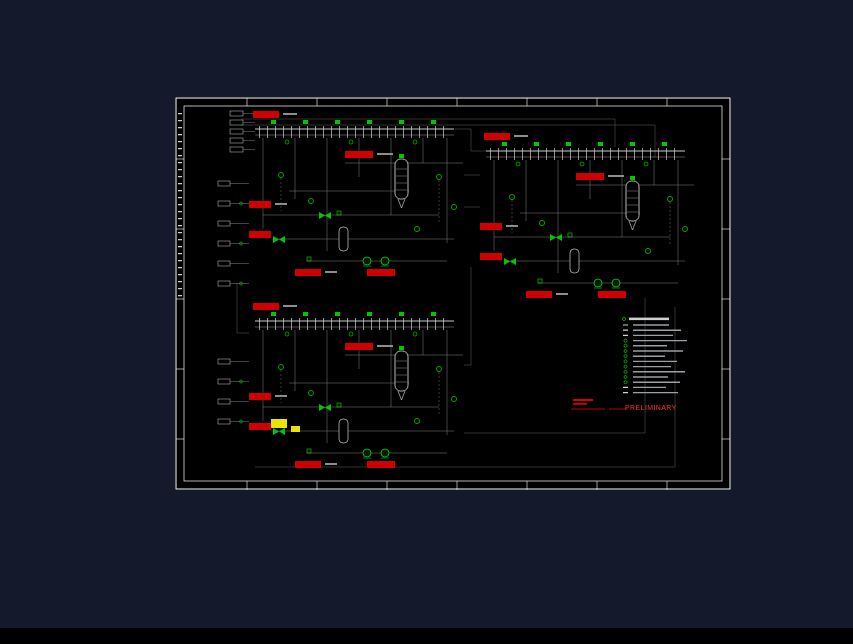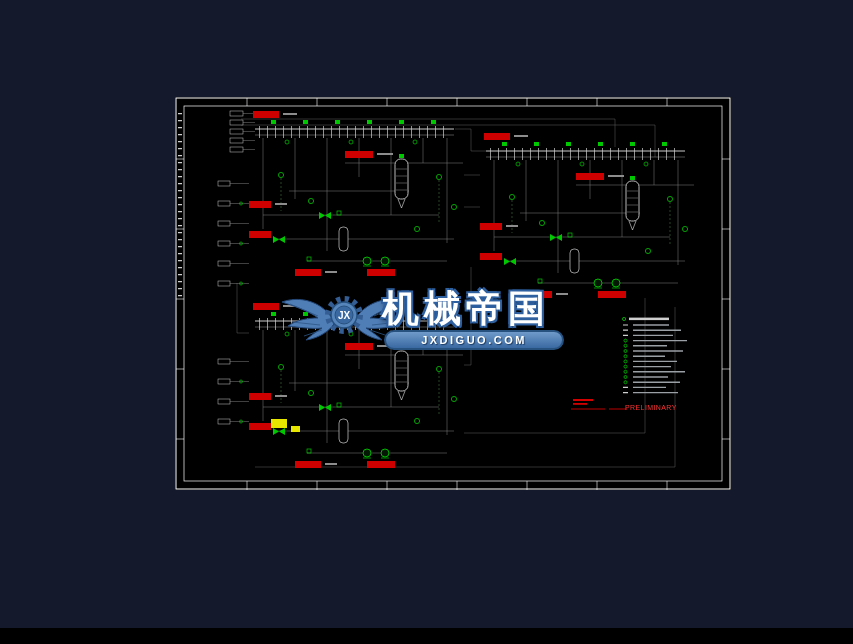--- a/index.html
+++ b/index.html
@@ -165,30 +165,15 @@
 
       <g>
         <rect x="398" y="302" width="20" height="2" fill="#d40000"></rect>
         <rect x="398" y="306" width="14" height="1.8" fill="#d40000"></rect>
         <path d="M396 312 H430 M434 312 H452" stroke="#d40000" stroke-width="0.9" fill="none"></path>
       </g>
       <text x="450" y="313" font-size="7" letter-spacing="0.4" fill="#ff3333" font-family="Liberation Sans, sans-serif">PRELIMINARY</text>
     </svg>
   </div>
 
-  <div class="watermark">
-    <svg class="wm-wings" width="132" height="58" viewBox="0 0 132 58">
-      <path d="M52 30 C40 12 18 8 2 14 C20 20 30 24 38 30 C28 30 16 32 8 38 C24 40 34 41 42 40 C36 44 30 48 26 52 C40 50 50 42 54 36 Z" fill="#4f7db5" stroke="#24497a" stroke-width="1"></path>
-      <path d="M76 30 C88 12 110 8 126 14 C108 20 98 24 90 30 C100 30 112 32 120 38 C104 40 94 41 86 40 C92 44 98 48 102 52 C88 50 78 42 74 36 Z" fill="#4f7db5" stroke="#24497a" stroke-width="1"></path>
-      <path d="M10 16 L38 28 M12 34 L40 37 M24 48 L42 42 M122 16 L94 28 M120 34 L92 37 M108 48 L90 42" stroke="#2c5687" stroke-width="0.8" fill="none"></path>
-      <g>
-        <circle cx="64" cy="27" r="16" fill="none" stroke="#335d93" stroke-width="6" stroke-dasharray="4.2 4.2"></circle>
-        <circle cx="64" cy="27" r="13" fill="#5585bb" stroke="#27517f" stroke-width="1.5"></circle>
-        <circle cx="64" cy="27" r="9" fill="#3a69a2" stroke="#27517f" stroke-width="1"></circle>
-        <text x="64" y="31" text-anchor="middle" font-size="10" font-weight="bold" fill="#ffffff" font-family="Liberation Sans, sans-serif">JX</text>
-      </g>
-    </svg>
-    <div class="wm-title">机械帝国</div>
-    <div class="wm-band">JXDIGUO.COM</div>
-  </div>
 
   <div class="bottom-bar"></div>
 </div>
 
 </body></html>

